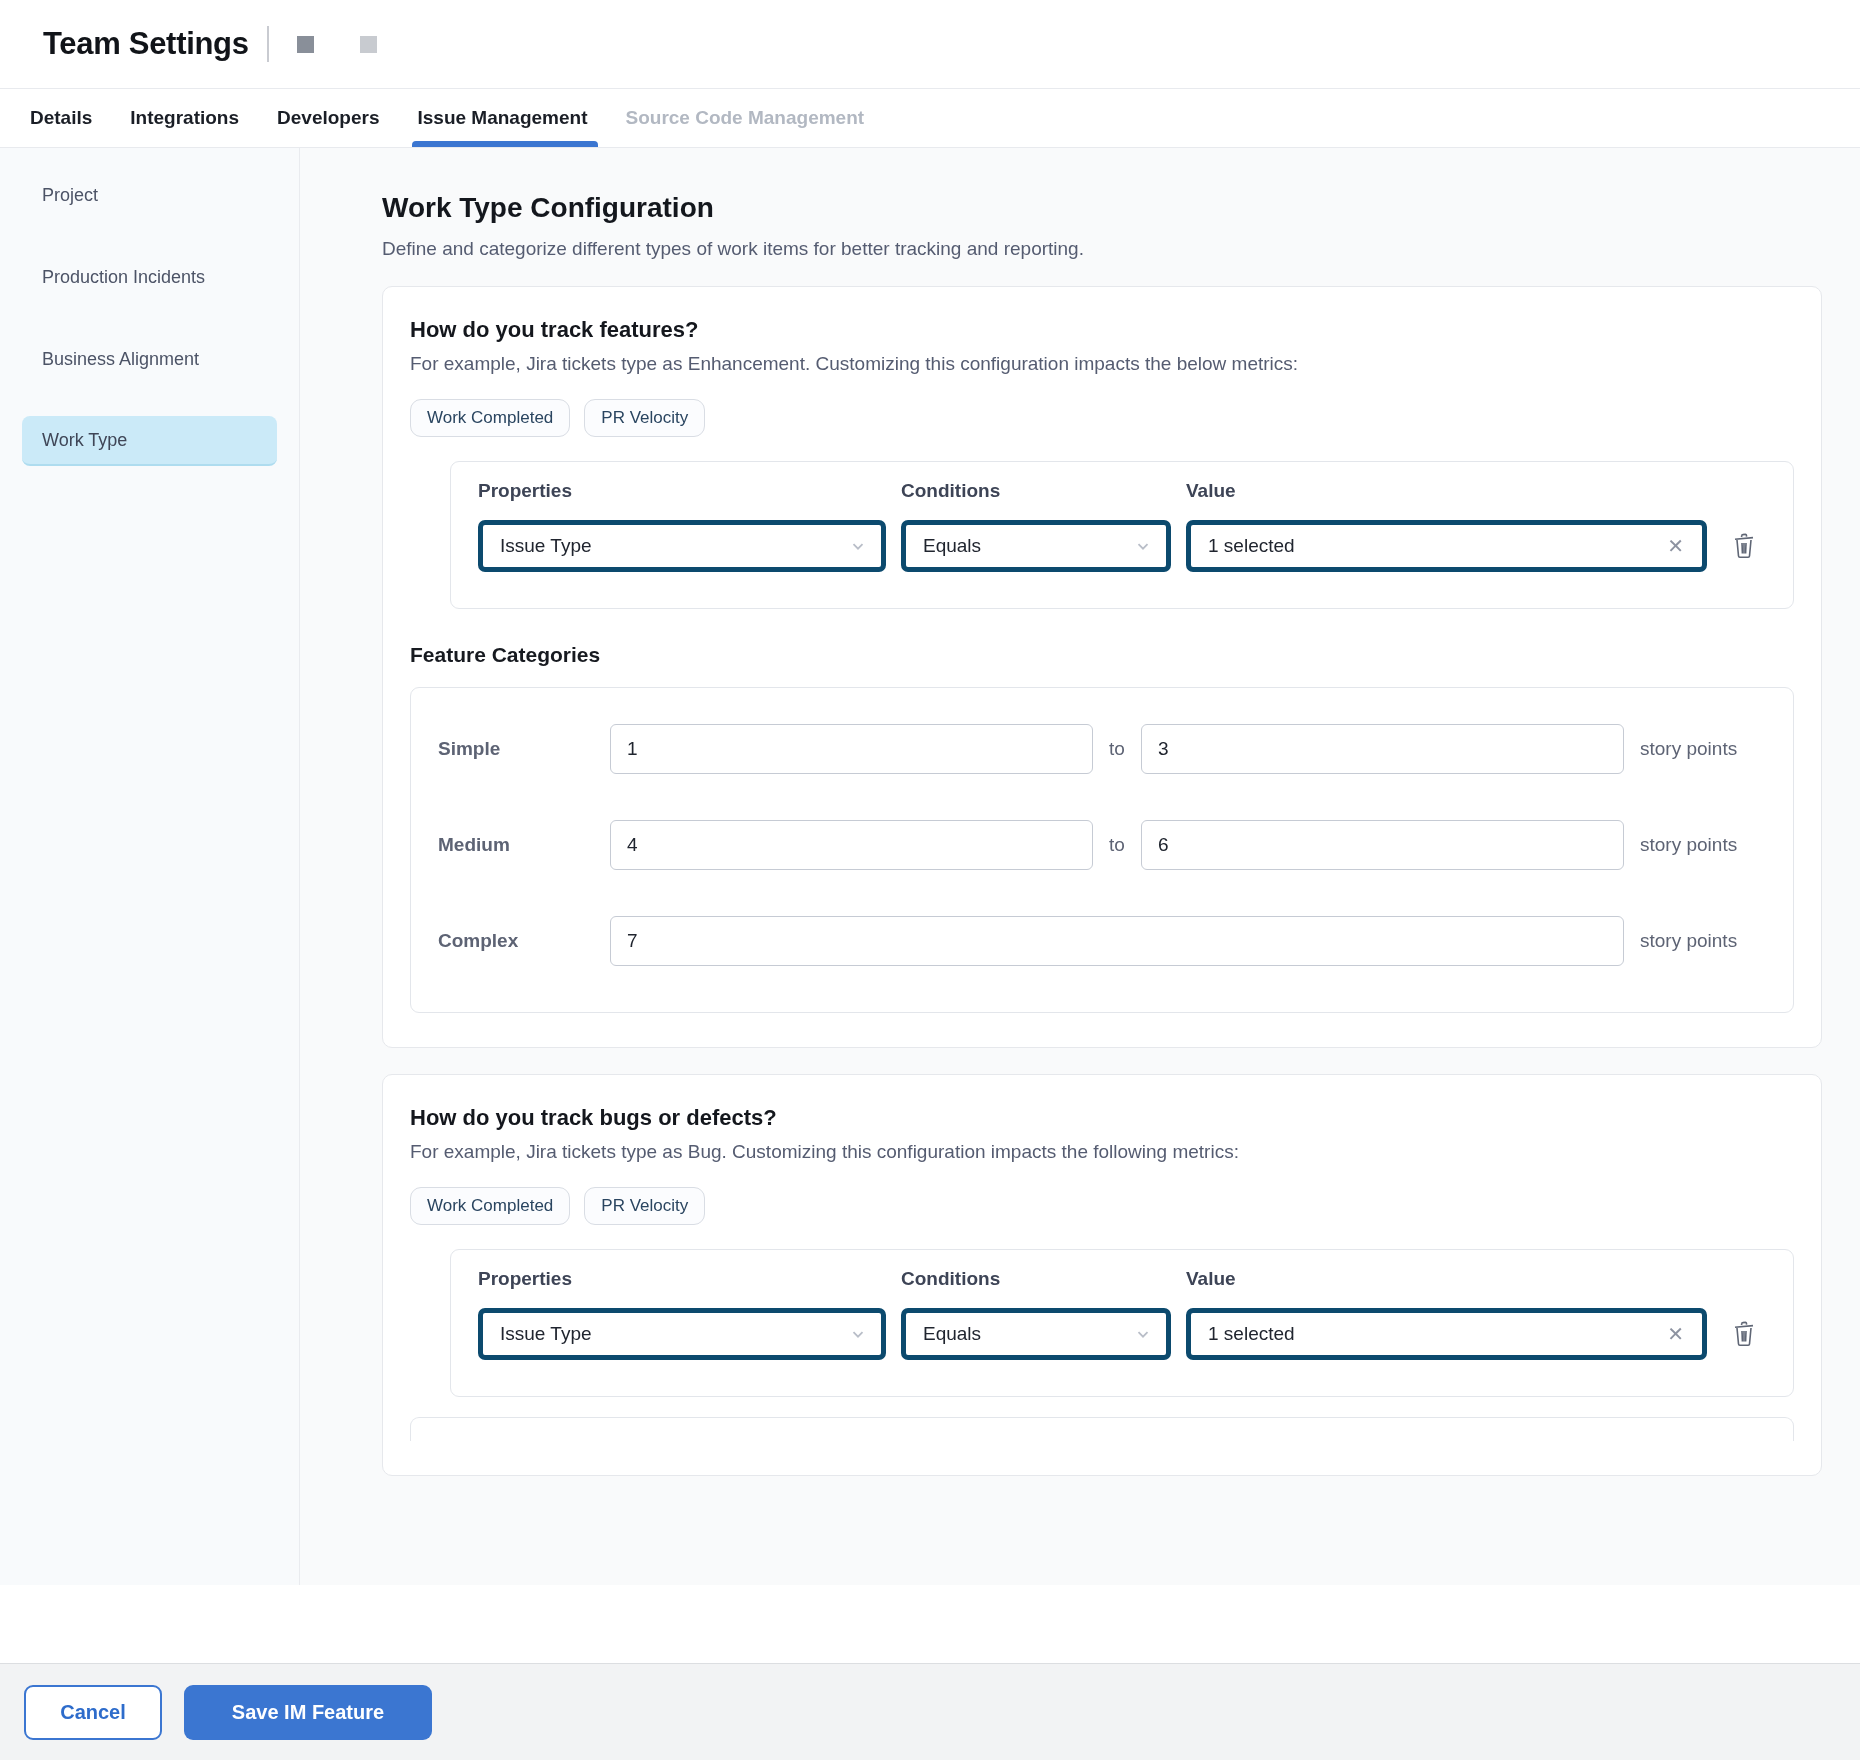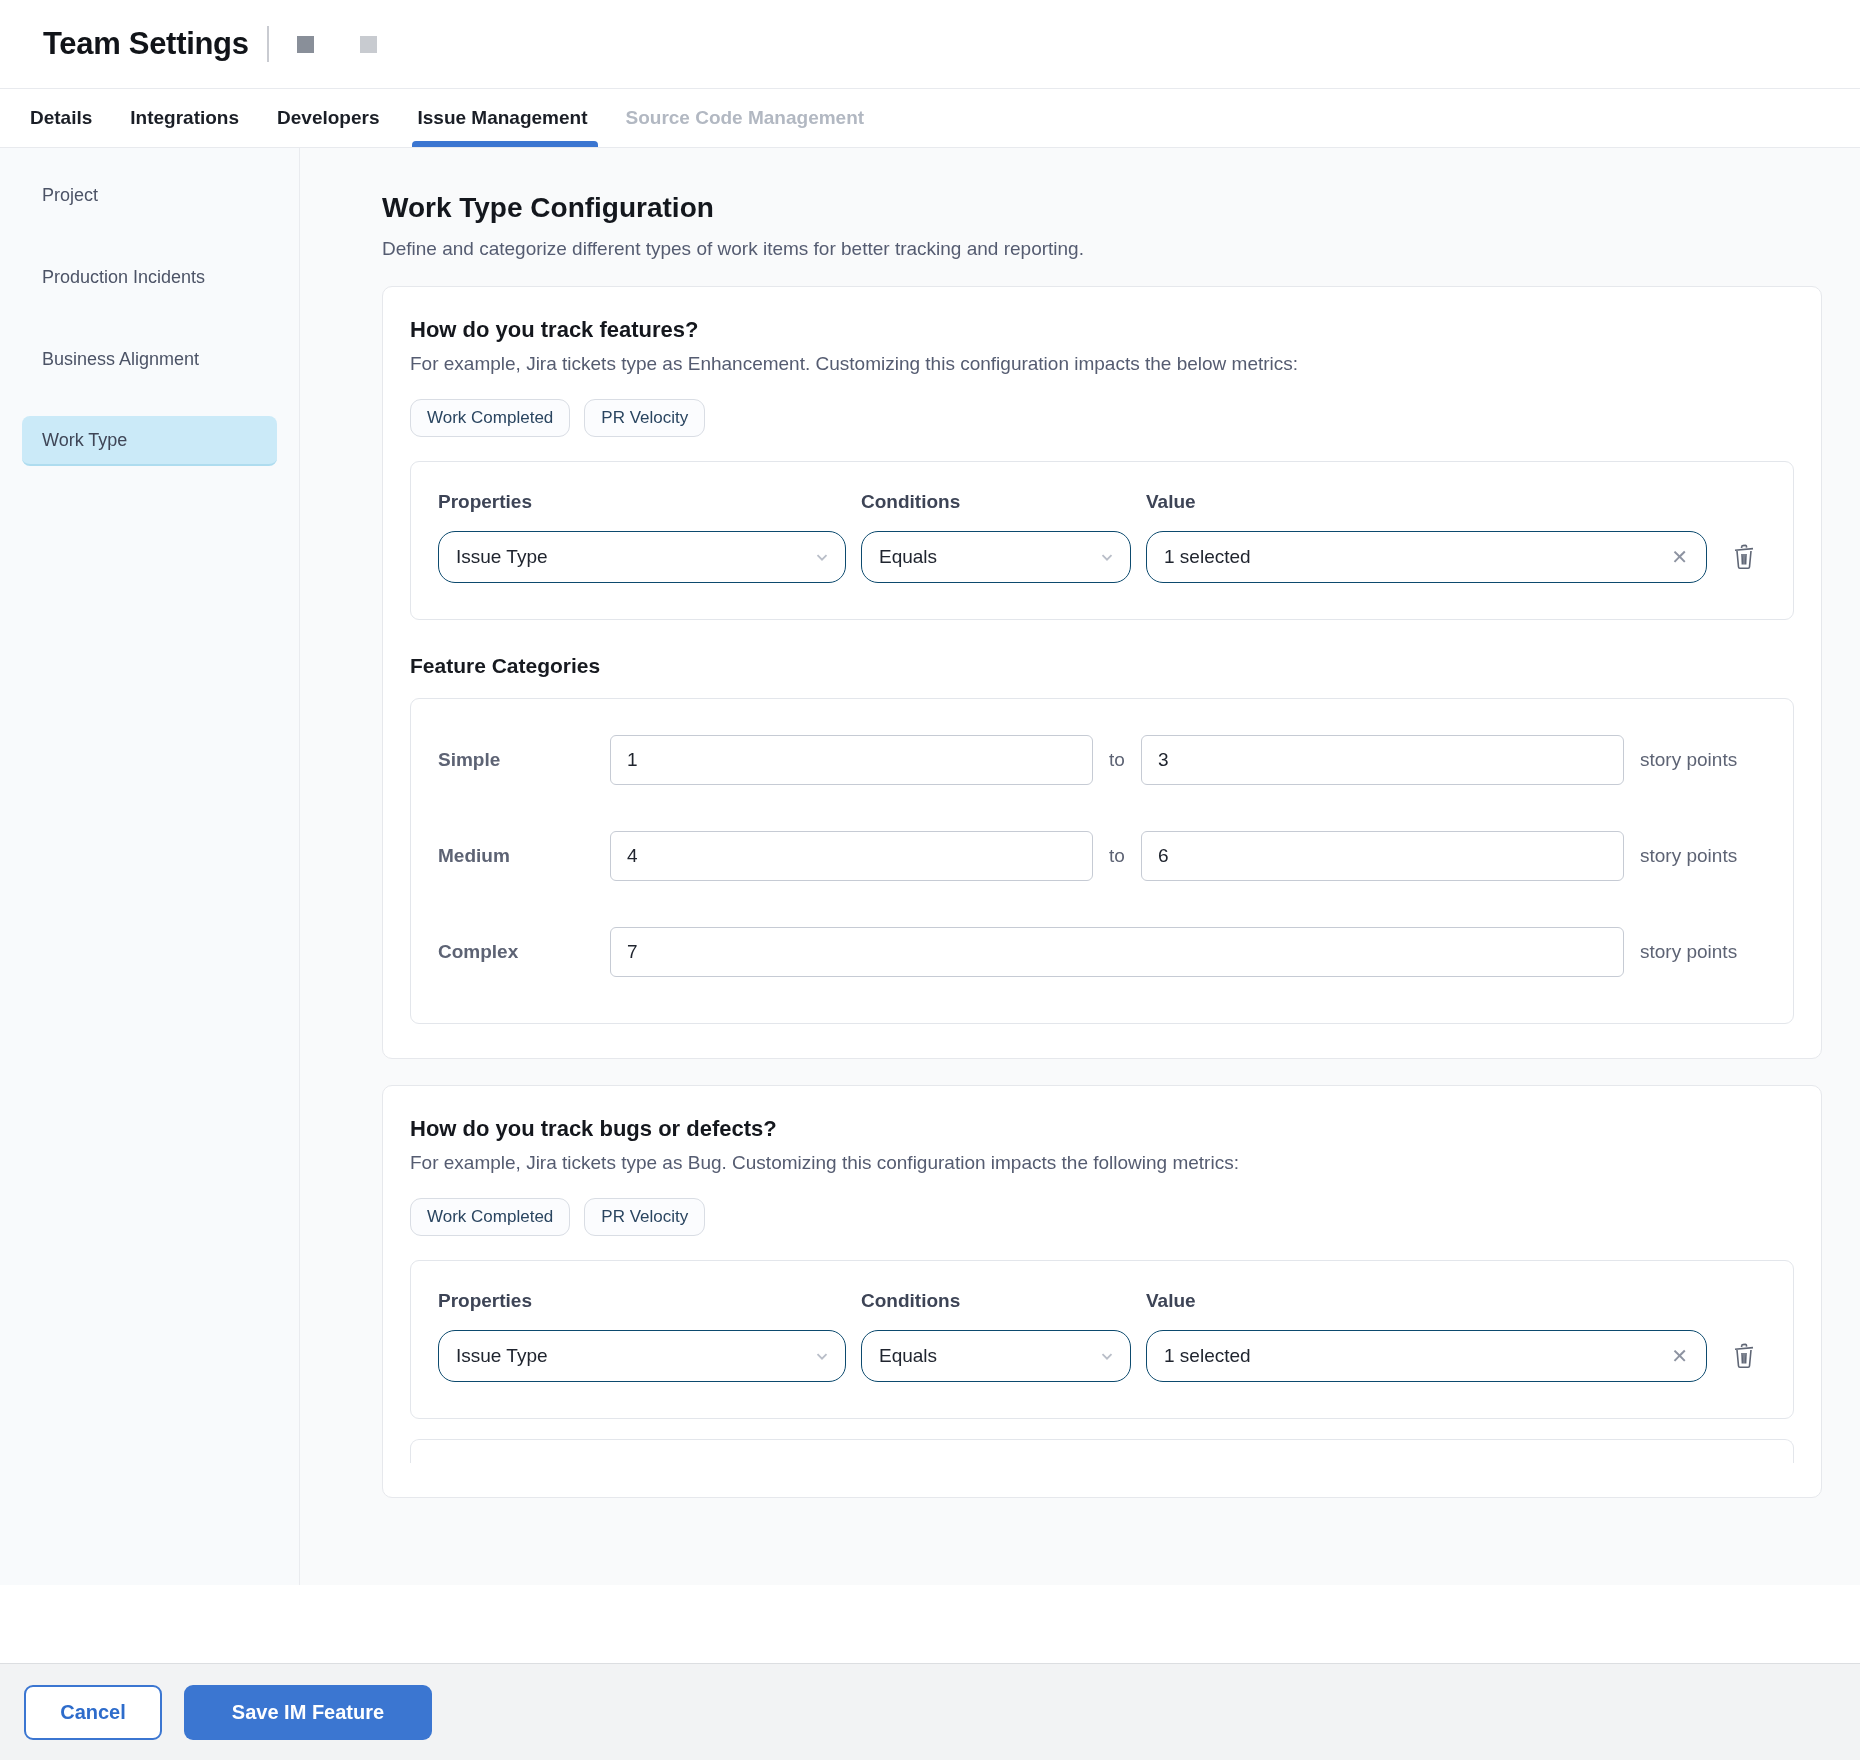--- a/index.html
+++ b/index.html
@@ -32,24 +32,24 @@
   .page-title { font-size:28px; font-weight:700; color:#14171d; }
   .page-subtitle { margin-top:14px; font-size:19px; color:#555c71; }
 
   .card { background:#fff; border:1px solid #e6e8ec; border-radius:10px; padding:30px 27px 34px 27px; margin-top:26px; }
   .card h2 { font-size:22px; font-weight:700; color:#14171d; }
   .card .desc { margin-top:10px; font-size:19px; color:#555c71; }
 
   .chips { display:flex; gap:14px; margin-top:24px; }
   .chip { border:1px solid #d9dde4; background:#fbfcfe; border-radius:11px; padding:8px 16px; font-size:17px; color:#2a4560; cursor:default; }
 
-  .filter-panel { margin-top:24px; border:1px solid #e3e6eb; border-radius:9px; padding:29px 27px 36px 27px; }
+  .filter-panel { margin-top:24px; border:1px solid #e3e6eb; border-radius:9px; padding:18px 27px 36px 27px;margin-left:40px; }
   .filter-grid { display:grid; grid-template-columns:408px 270px 1fr 44px; column-gap:15px; align-items:center; }
   .filter-label { font-size:19px; font-weight:700; color:#3d4456; margin-bottom:18px; }
-  .control { height:52px; border:1px solid #0c4a6e; border-radius:17px; background:#fff; display:flex; align-items:center; padding:0 14px 0 17px; font-size:19px; color:#20252f; cursor:pointer; }
+  .control { height:52px; border:5px solid #0c4a6e; border-radius:7px; background:#fff; display:flex; align-items:center; padding:0 14px 0 17px; font-size:19px; color:#20252f; cursor:pointer; }
   .control .grow { flex:1; }
   .chev { width:18px; height:18px; stroke:#b9bec8; stroke-width:2; fill:none; }
   .xmark { color:#8d93a1; font-size:20px; cursor:pointer; padding:2px 4px; }
   .trash-btn { display:flex; align-items:center; justify-content:center; cursor:pointer; }
   .trash { width:24px; height:26px; stroke:#5f6675; stroke-width:1.6; fill:none; }
 
   .section-title { margin-top:34px; font-size:21px; font-weight:700; color:#171a20; }
   .cat-panel { margin-top:20px; border:1px solid #e3e6eb; border-radius:9px; padding:36px 27px 46px 27px; display:flex; flex-direction:column; row-gap:46px; }
   .cat-row { display:flex; align-items:center; }
   .cat-label { width:172px; flex-shrink:0; font-size:19px; font-weight:700; color:#5d6374; }

